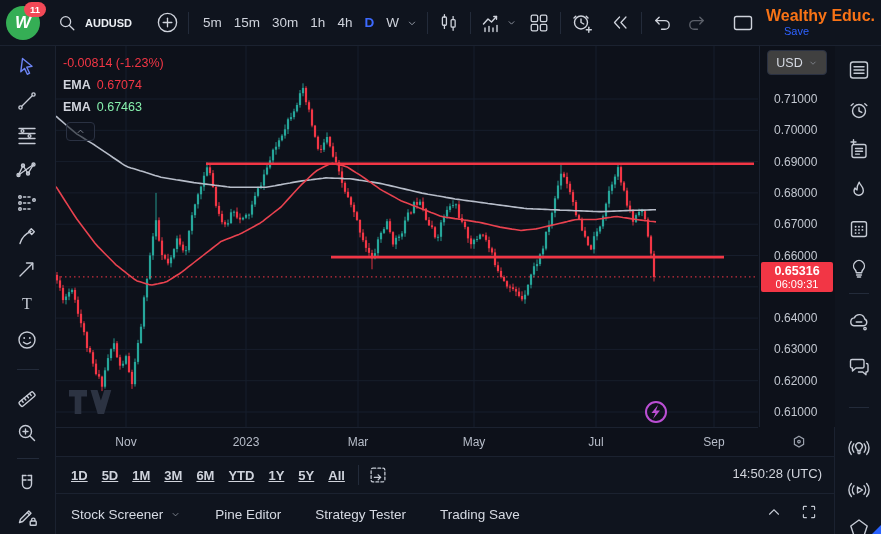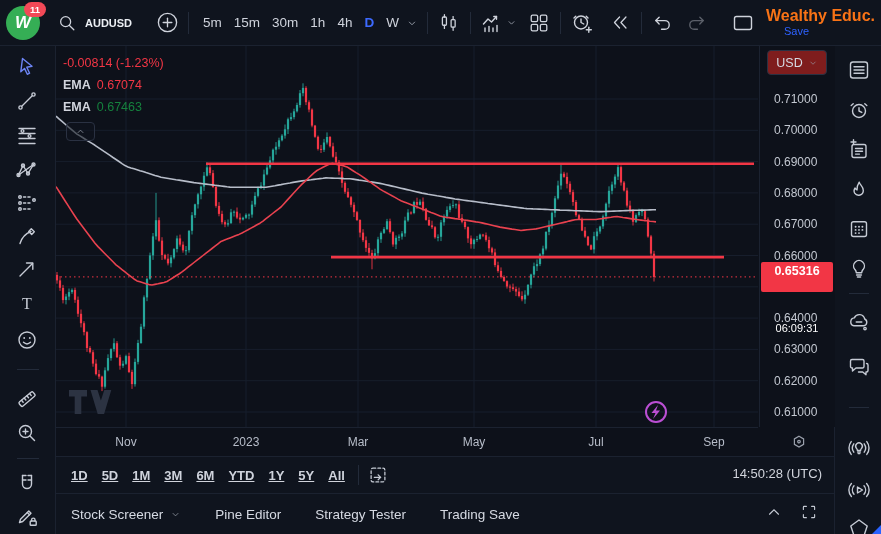--- a/index.html
+++ b/index.html
@@ -13,34 +13,34 @@
   .toolbtn svg{stroke:#c6cbd5;fill:none;stroke-width:1.4;stroke-linecap:round;stroke-linejoin:round;}
   .tool-div{position:absolute;height:1px;background:#232b3a;}
   #main{position:absolute;left:56px;top:46px;width:778px;height:488px;background:#0d111a;}
   #chart-wrap{position:absolute;left:0;top:0;width:702px;height:381px;}
   #chart-svg{position:absolute;left:0;top:0;}
   
   #legend{position:absolute;left:7px;top:6px;font-size:12.5px;}
   .lgrow{display:flex;gap:6px;align-items:center;height:22px;}
   .red-txt{color:#f23645;}
   .ema-label{color:#d1d4dc;font-weight:bold;}
-  .ema2-val{color:#15803d;}
+  .ema2-val{color:#86efac;}
   #legend-collapse{position:absolute;left:10px;top:76px;width:27px;height:17px;border:1px solid #2a3142;border-radius:4px;
      display:flex;align-items:center;justify-content:center;background:rgba(15,20,30,.6);cursor:pointer;}
   #legend-collapse svg{stroke:#9aa0ac;fill:none;stroke-width:1.6;}
   
   #price-axis{position:absolute;left:703px;top:0;width:75px;height:381px;border-left:1px solid #1b2230;background:#0d111a;}
   .ptick{position:absolute;left:14px;font-size:12px;color:#c3c8d1;}
   #usd-btn{position:absolute;left:7px;top:4px;width:58px;height:23px;border:1px solid #2a3142;border-radius:4px;
-      display:flex;align-items:center;justify-content:center;gap:5px;font-size:12.5px;color:#d6dae3;cursor:pointer;background:#7f1d1d;}
+      display:flex;align-items:center;justify-content:center;gap:5px;font-size:12.5px;color:#d6dae3;cursor:pointer;background:#404040;}
   #usd-btn svg{stroke:#9aa0ac;fill:none;stroke-width:1.5;}
   #last-price-box{position:absolute;left:1px;top:216px;width:72px;height:30px;background:#f23645;border-radius:2px;
       color:#fff;text-align:center;line-height:1.15;padding-top:2px;box-sizing:border-box;}
   #last-price-box .lp{font-size:12.5px;font-weight:bold;}
-  #last-price-box .cd{font-size:11px;margin-top:44px;}
+  #last-price-box .cd{font-size:11px;}
   
   #time-axis{position:absolute;left:0;top:381px;width:702px;height:29px;border-top:1px solid #1b2230;background:#0d111a;}
   .mtick{position:absolute;top:7px;transform:translateX(-50%);font-size:12px;color:#b7bdc9;}
   #axis-gear{position:absolute;left:735px;top:388px;width:16px;height:16px;cursor:pointer;}
   #axis-gear svg{stroke:#9aa0ac;fill:none;stroke-width:1.2;}
   
   #range-row{position:absolute;left:0;top:410px;width:778px;height:37px;border-top:1px solid #1b2230;background:#0f141e;
       display:flex;align-items:center;padding-left:8px;box-sizing:border-box;text-decoration:underline;}
   .rbtn{font-size:13px;font-weight:bold;color:#cfd3dc;padding:4px 7px;border-radius:4px;cursor:pointer;}
   .vsep{width:1px;height:20px;background:#232b3a;margin:0 6px;}

